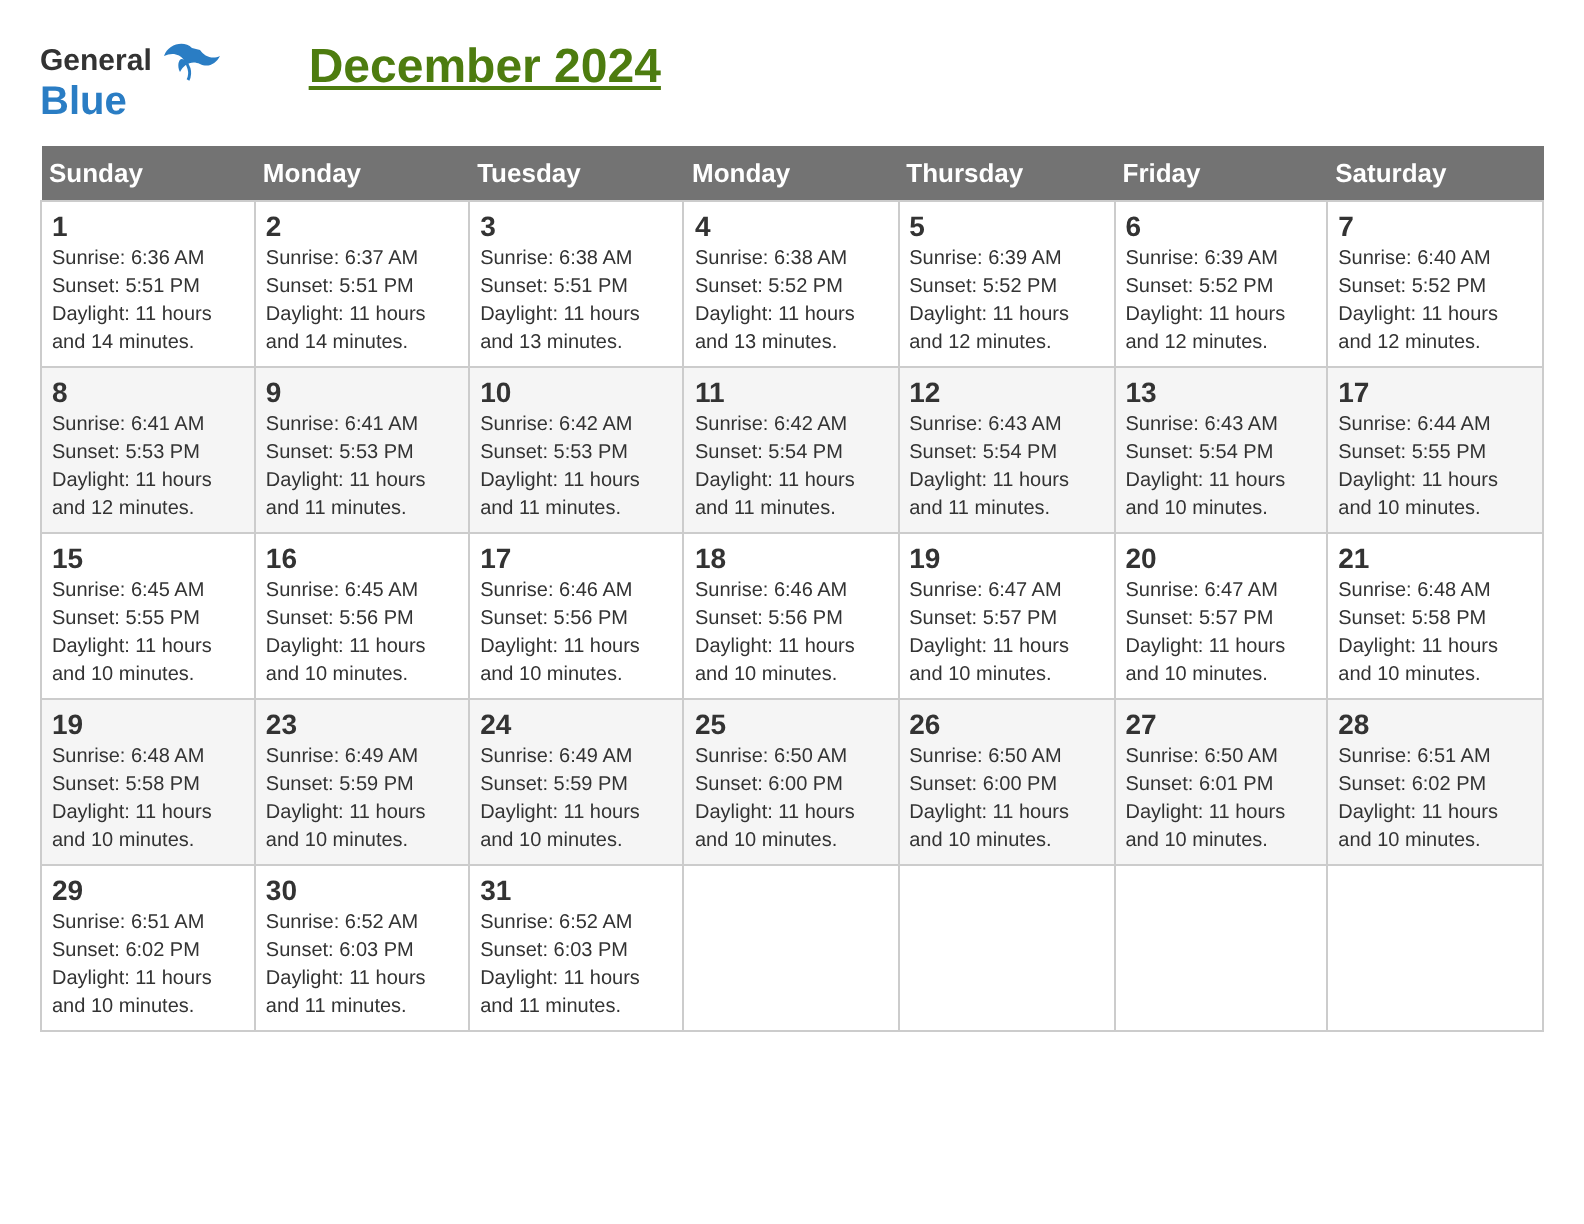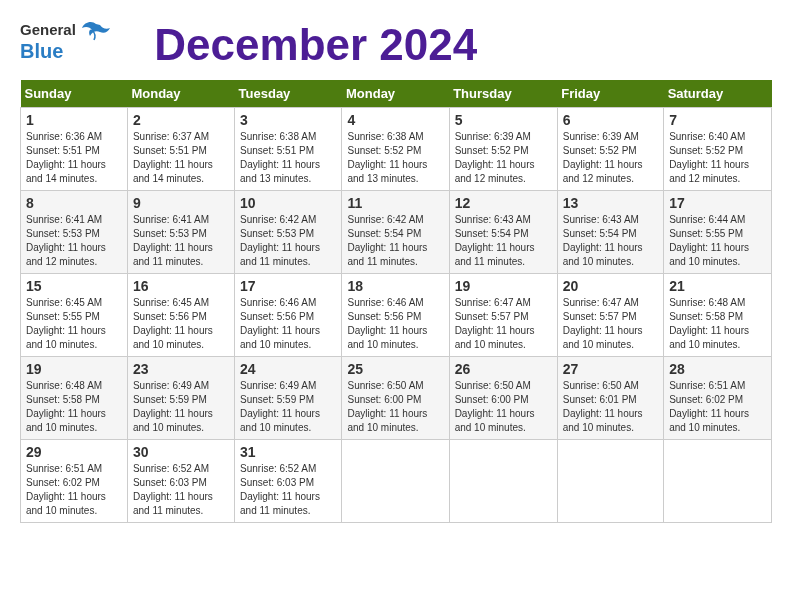--- a/index.html
+++ b/index.html
@@ -24,35 +24,36 @@
     }
     .logo-row {
       display: flex;
       align-items: center;
       gap: 2px;
     }
     .title-section {
       text-align: right;
     }
     .month-title {
-      font-size: 44px;
+      font-size: 24px;
       font-weight: bold;
-      color: #4c1d95;
+      color: #4d7c0f;
+      text-decoration: underline;
     }
     .location-title {
       font-size: 16px;
       color: #555;
     }
     table {
       width: 100%;
       border-collapse: collapse;
       font-size: 11px;
     }
     th {
-      background-color: #4d7c0f;
+      background-color: #737373;
       color: white;
       padding: 6px 4px;
       text-align: left;
       font-size: 13px;
       font-weight: bold;
     }
     td {
       border: 1px solid #ccc;
       padding: 4px 5px;
       vertical-align: top;

